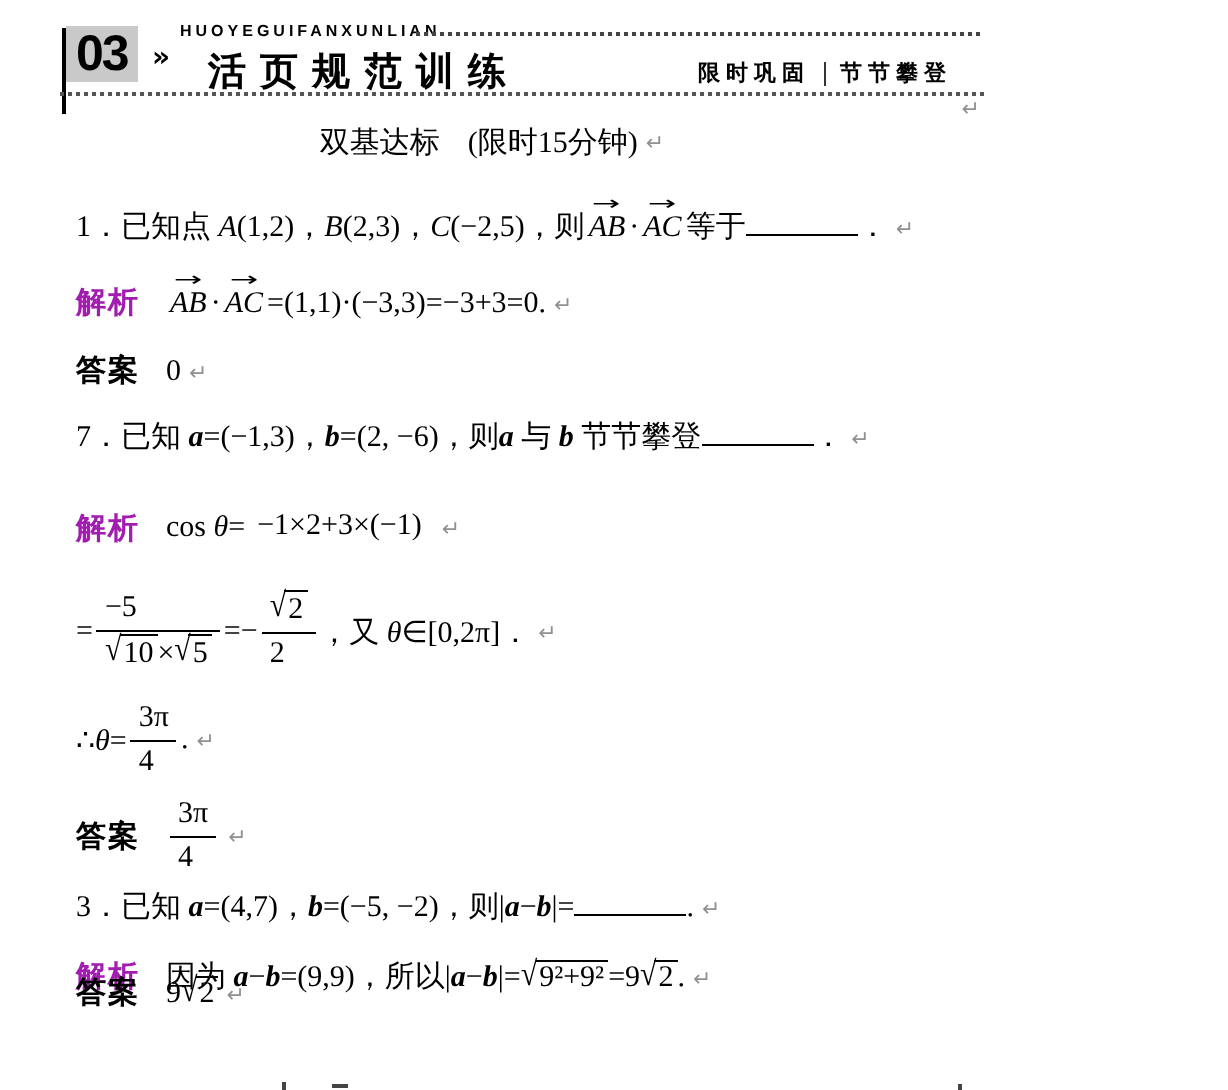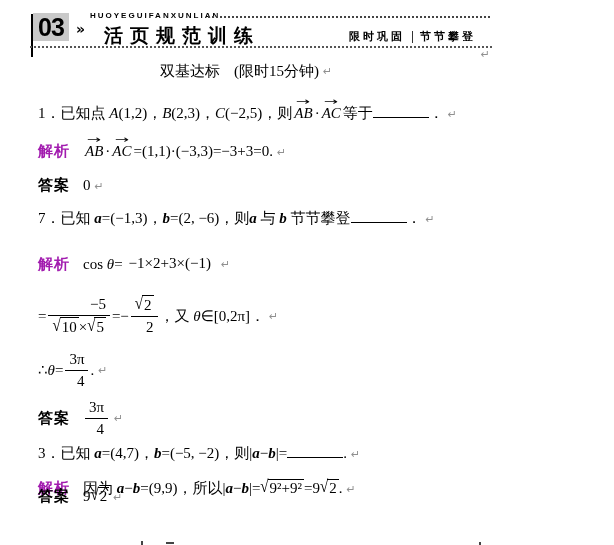--- a/index.html
+++ b/index.html
@@ -33,21 +33,21 @@
   .lbl { font-weight:bold; font-family:"Liberation Sans",sans-serif; margin-right:13px; letter-spacing:1px; }
   .lbl-blue { color:#a21caf; }
   .lbl-red  { color:#000000; }
   .it { font-style:italic; font-family:"Liberation Serif",serif; }
   .bi { font-style:italic; font-weight:bold; font-family:"Liberation Serif",serif; }
   .wavy { text-decoration-style:wavy; text-decoration-color:#e00000;
           text-decoration-thickness:1px; text-underline-offset:3px; }
   .ret { color:#909090; font-size:11px; font-family:"DejaVu Sans",sans-serif; margin-left:4px; }
   .blank { display:inline-block; width:56px; height:14px; border-bottom:1px solid #000; }
   
-  .frac { display:inline-block; text-align:right; vertical-align:middle; margin:0 2px; }
+  .frac { display:inline-block; text-align:left; vertical-align:middle; margin:0 2px; }
   .frac > .num { display:block; padding:0 4px 1px; line-height:1.25; }
   .frac > .den { display:block; border-top:1.5px solid #000; padding:1px 4px 0; line-height:1.25; }
   
   .sqrt { display:inline-block; white-space:nowrap; }
   .sqrt .sg { display:inline-block; margin-right:-1px; transform:scaleY(1.15); transform-origin:bottom; }
   .sqrt .rad { display:inline-block; border-top:1.5px solid #000; padding:0 2px; }
   
   .vec { position:relative; display:inline-block; font-style:italic; padding:0 1px; margin:0 1px; }
   .vec .arr { position:absolute; left:50%; top:-9px; transform:translateX(-50%) scaleX(1.7);
               font-size:10px; font-style:normal; font-family:"DejaVu Sans",sans-serif; }

